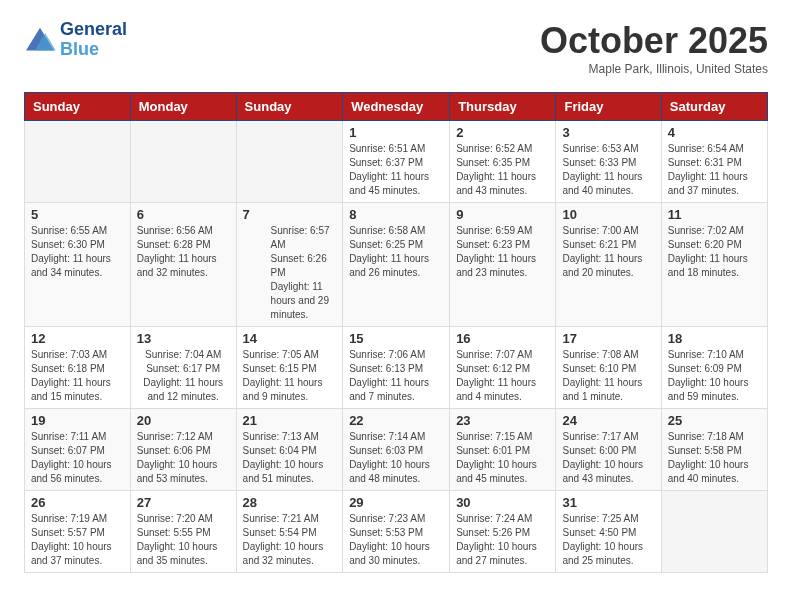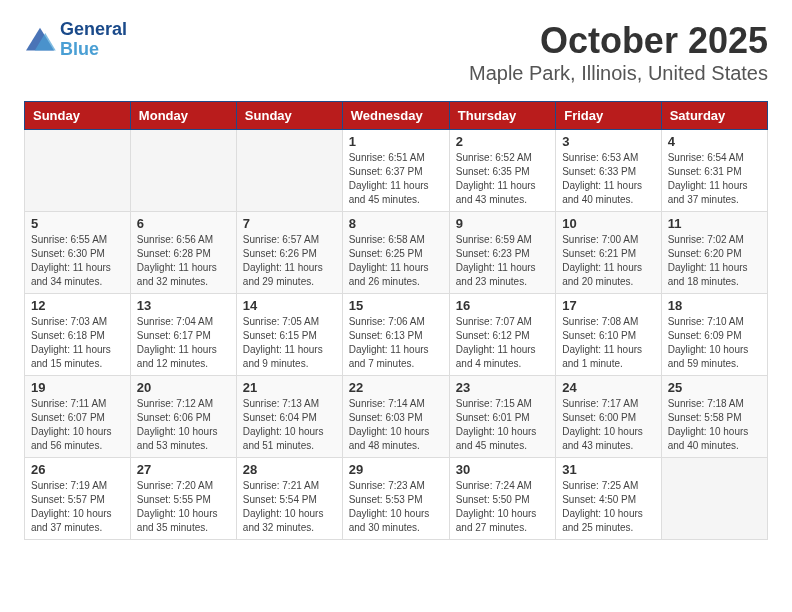--- a/index.html
+++ b/index.html
@@ -36,21 +36,21 @@
     }
     .title-area {
       text-align: right;
     }
     .month-title {
       font-size: 36px;
       font-weight: bold;
       color: #333;
     }
     .location-subtitle {
-      font-size: 20px;
+      font-size: 12px;
       color: #555;
     }
     .calendar {
       width: 100%;
       border-collapse: collapse;
       border: 1px solid #ccc;
     }
     .calendar th {
       background-color: #b91c1c;
       color: #fff;
@@ -159,21 +159,21 @@
 Daylight: 11 hours and 34 minutes.</div>
         </td>
         <td>
           <span class="day-number">6</span>
           <div class="day-info" style="white-space: pre-wrap;">Sunrise: 6:56 AM
 Sunset: 6:28 PM
 Daylight: 11 hours and 32 minutes.</div>
         </td>
         <td>
           <span class="day-number">7</span>
-          <div class="day-info" style="white-space: pre-wrap;">Sunrise: 6:57 AM
+          <div class="day-info" style="white-space: pre-wrap; margin-left: 28px;">Sunrise: 6:57 AM
 Sunset: 6:26 PM
 Daylight: 11 hours and 29 minutes.</div>
         </td>
         <td>
           <span class="day-number">8</span>
           <div class="day-info" style="white-space: pre-wrap;">Sunrise: 6:58 AM
 Sunset: 6:25 PM
 Daylight: 11 hours and 26 minutes.</div>
         </td>
         <td>
@@ -197,21 +197,21 @@
       </tr>
       <tr>
         <td>
           <span class="day-number">12</span>
           <div class="day-info" style="white-space: pre-wrap;">Sunrise: 7:03 AM
 Sunset: 6:18 PM
 Daylight: 11 hours and 15 minutes.</div>
         </td>
         <td>
           <span class="day-number">13</span>
-          <div class="day-info" style="white-space: pre-wrap;">Sunrise: 7:04 AM
+          <div class="day-info" style="white-space: pre-wrap; text-align: center;">Sunrise: 7:04 AM
 Sunset: 6:17 PM
 Daylight: 11 hours and 12 minutes.</div>
         </td>
         <td>
           <span class="day-number">14</span>
           <div class="day-info" style="white-space: pre-wrap;">Sunrise: 7:05 AM
 Sunset: 6:15 PM
 Daylight: 11 hours and 9 minutes.</div>
         </td>
         <td>
@@ -304,21 +304,21 @@
         </td>
         <td>
           <span class="day-number">29</span>
           <div class="day-info" style="white-space: pre-wrap;">Sunrise: 7:23 AM
 Sunset: 5:53 PM
 Daylight: 10 hours and 30 minutes.</div>
         </td>
         <td>
           <span class="day-number">30</span>
           <div class="day-info" style="white-space: pre-wrap;">Sunrise: 7:24 AM
-Sunset: 5:50 PM
+Sunset: 5:26 PM
 Daylight: 10 hours and 27 minutes.</div>
         </td>
         <td>
           <span class="day-number">31</span>
           <div class="day-info" style="white-space: pre-wrap;">Sunrise: 7:25 AM
 Sunset: 4:50 PM
 Daylight: 10 hours and 25 minutes.</div>
         </td>
         <td class="empty-cell"></td>
       </tr>

